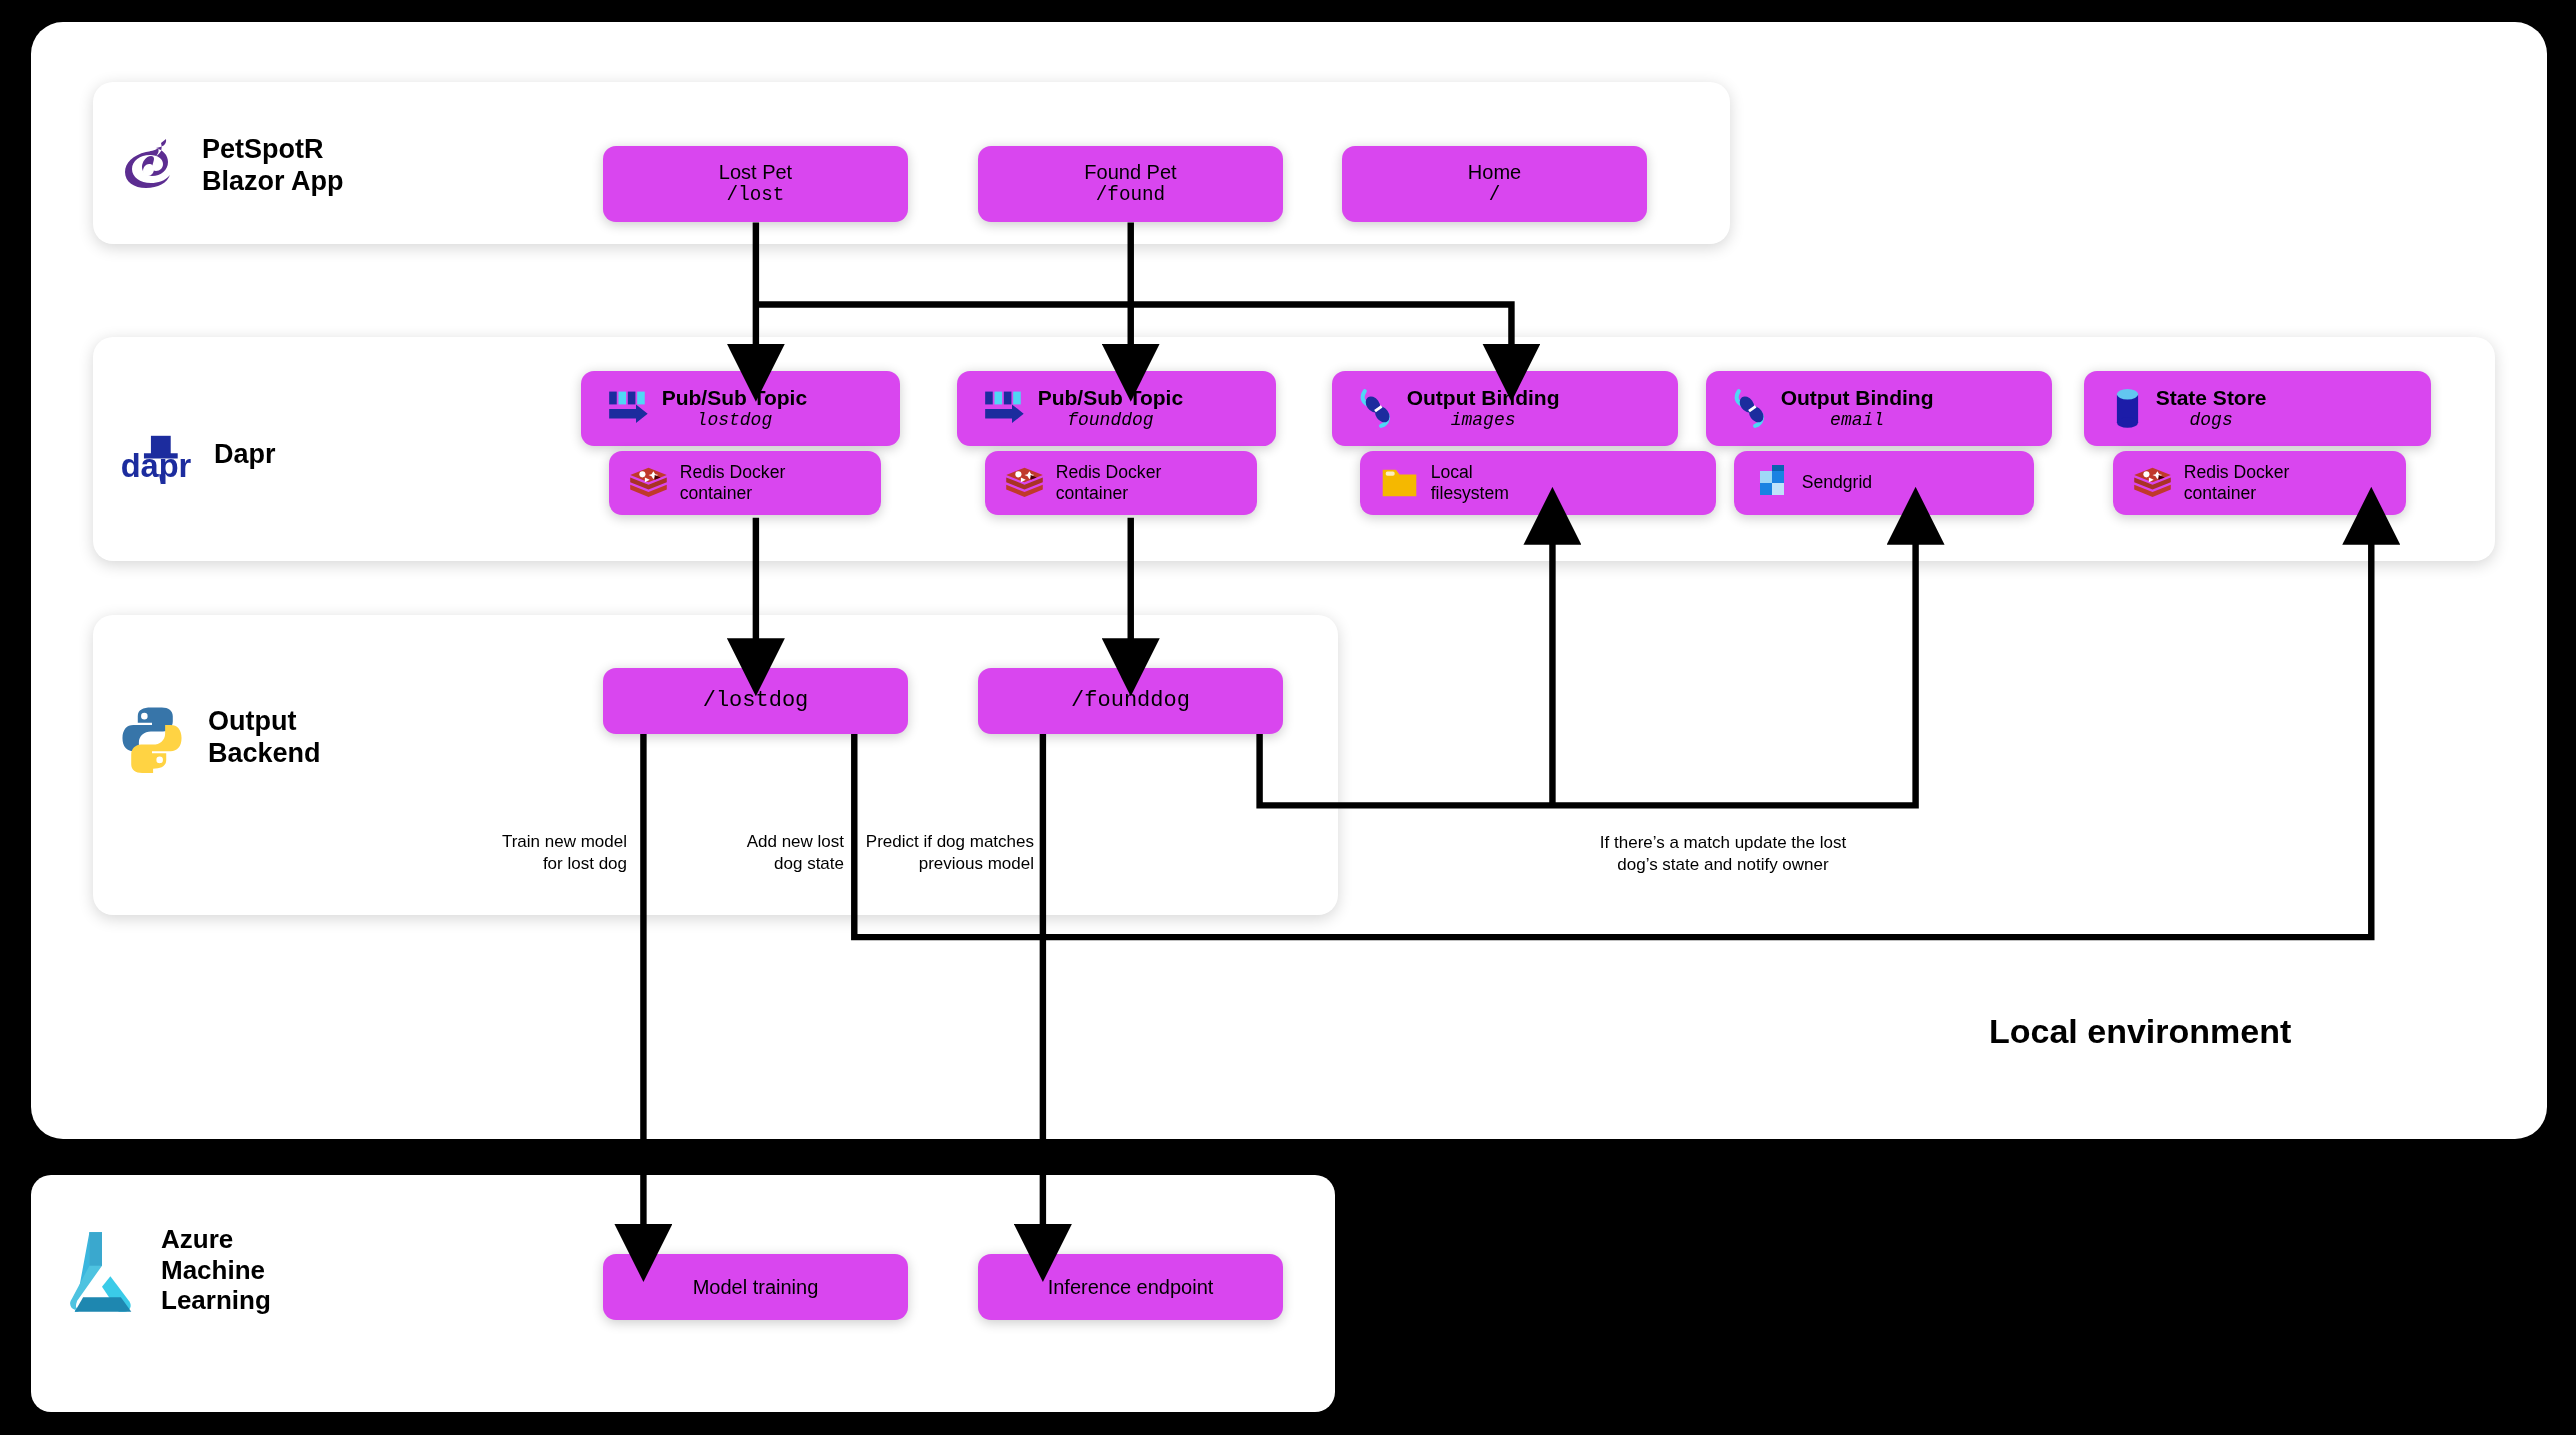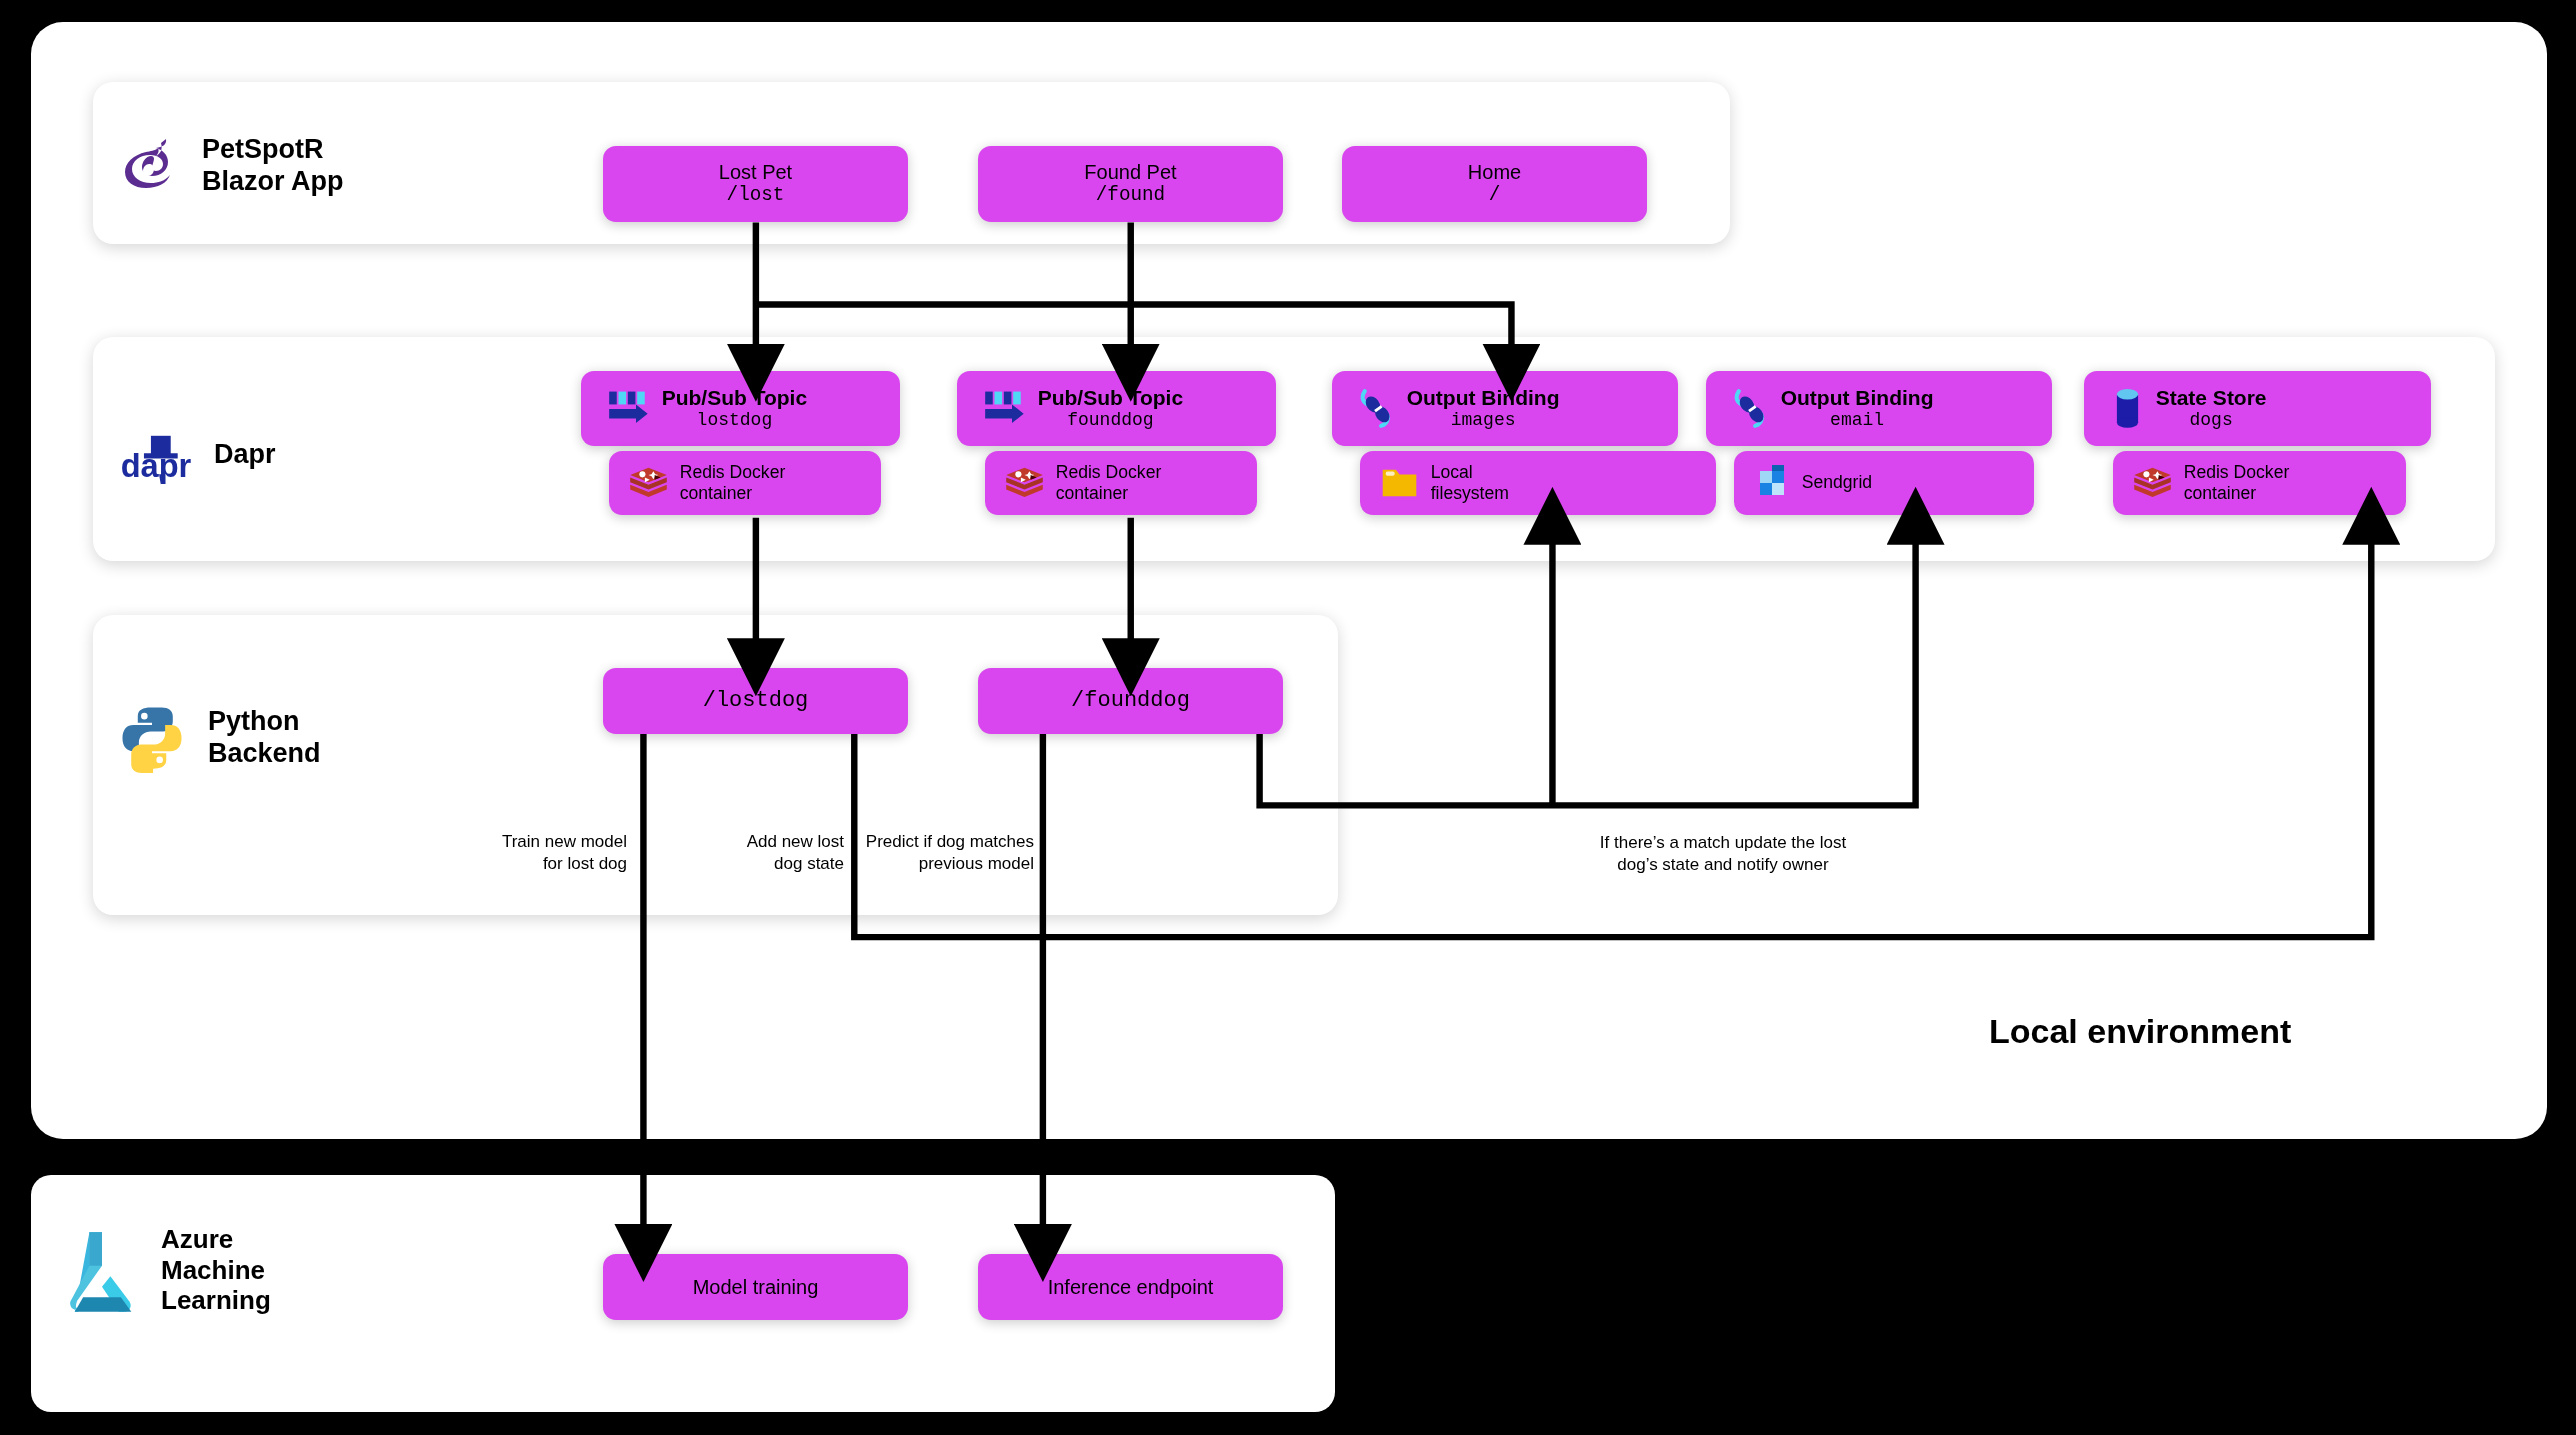--- a/index.html
+++ b/index.html
@@ -34,21 +34,21 @@
   .card .l2{font-size:19.3px;}
 
   
   .nav-card{height:76px;flex-direction:column;gap:2.3px;}
 
   
   .comp{flex-direction:row;align-items:center;justify-content:flex-start;
         gap:11.7px;padding-left:27px;box-sizing:border-box;text-align:center;}
   .comp .txt{display:flex;flex-direction:column;line-height:1.16;}
   .comp .t1{font-size:21px;font-weight:700;}
-  .comp .t2{font-size:18px;}
+  .comp .t2{font-size:18px;font-style:italic;}
   .sub{flex-direction:row;align-items:center;justify-content:flex-start;
        gap:11.7px;padding-left:20px;box-sizing:border-box;text-align:left;}
   .sub .s1{font-size:17.6px;line-height:1.2;white-space:pre-line;}
 
   
   .ep{height:66px;font-size:22px;}
 
   
   .az{height:66px;font-size:20px;}
 
@@ -231,21 +231,21 @@
   <div class="s1">Redis Docker
 container</div>
 </div>
 
 <div class="lane lane-py"></div>
 <div class="lane-id" style="left:117px;top:703px;">
   <svg class="icon" width="70" height="70" viewBox="0 0 64 64">
     <path d="M31 4c-7 0-12 2-12 8v6h13v2H15c-6 0-10 4-10 12s4 12 10 12h5v-8c0-6 5-10 11-10h11c5 0 9-4 9-9V12c0-5-4-8-10-8h-10zm-6 5a3 3 0 1 1 0 6 3 3 0 0 1 0-6z" fill="#3775A9"></path>
     <path d="M33 60c7 0 12-2 12-8v-6H32v-2h17c6 0 10-4 10-12s-4-12-10-12h-5v8c0 6-5 10-11 10H22c-5 0-9 4-9 9v9c0 5 4 8 10 8h10zm6-5a3 3 0 1 1 0-6 3 3 0 0 1 0 6z" fill="#FFD343"></path>
   </svg>
-  <div class="lane-title">Python
+  <div class="lane-title">Output
 Backend</div>
 </div>
 
 <div class="card ep" style="left:603px;top:668px;width:305px;">
   <span class="mono">/lostdog</span>
 </div>
 <div class="card ep" style="left:978px;top:668px;width:305px;">
   <span class="mono">/founddog</span>
 </div>
 

